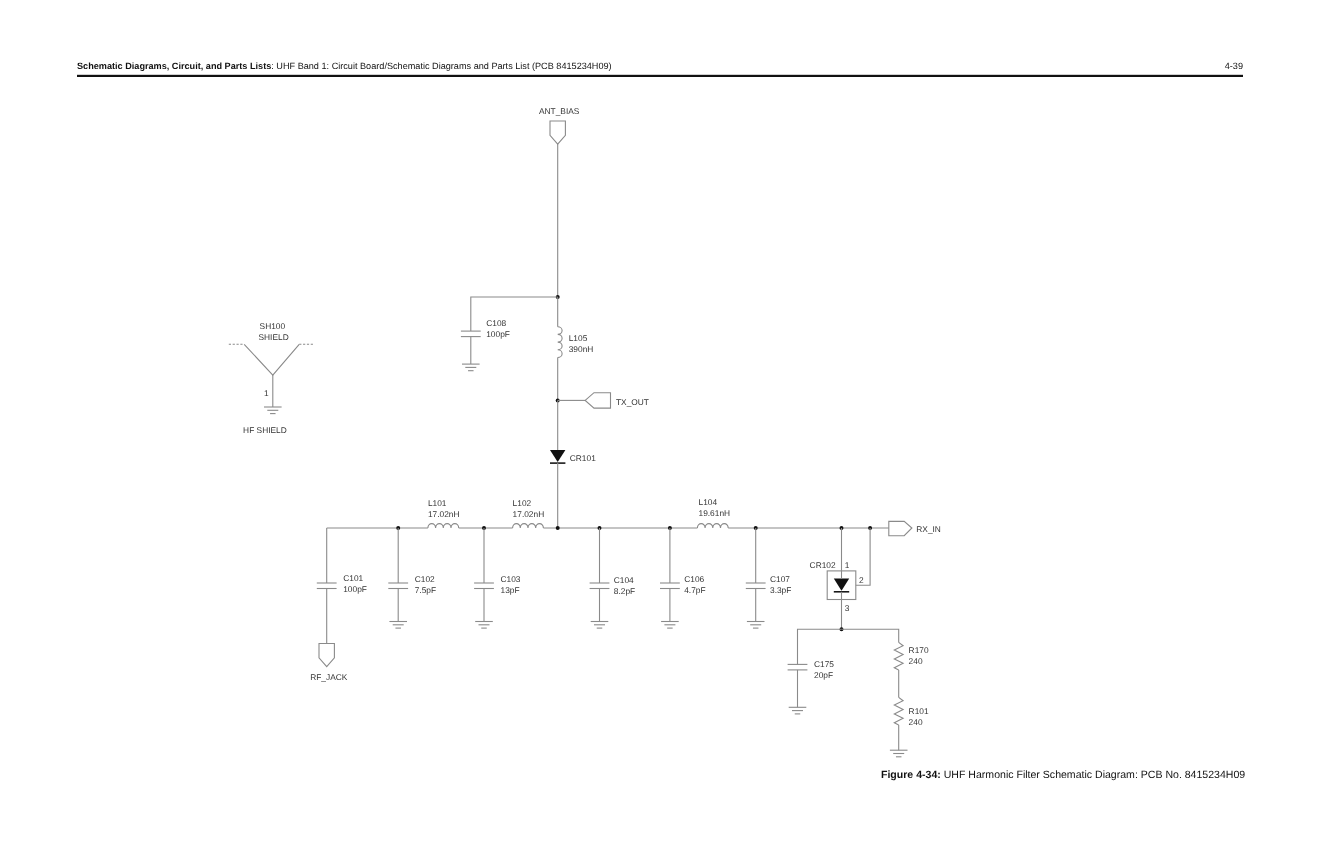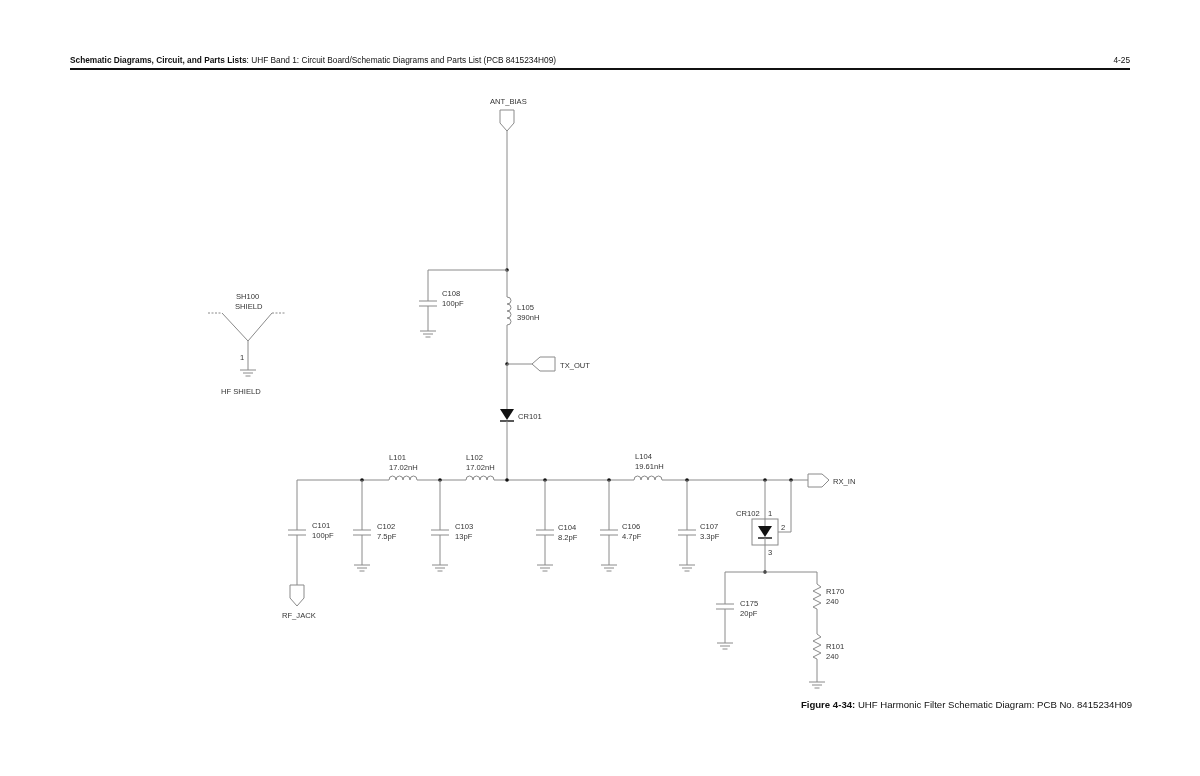--- a/index.html
+++ b/index.html
@@ -16,21 +16,21 @@
   .lbl { font-family: "Liberation Sans", sans-serif; font-size: 7.6px; fill: #333; }
   .dot { fill: #111; }
   .caption { position: absolute; right: 68px; top: 699px; font-size: 9.6px; color: #111; }
   .caption b { font-weight: bold; margin-left: 32px; }
 </style>
 </head>
 <body>
 
 <div class="header">
   <span class="title"><b>Schematic Diagrams, Circuit, and Parts Lists</b><span>: UHF Band 1: Circuit Board/Schematic Diagrams and Parts List (PCB 8415234H09)</span></span>
-  <span class="page">4-25</span>
+  <span class="page">4-39</span>
 </div>
 <div class="rule"></div>
 
 <svg class="schem" width="1200" height="776" viewBox="0 0 1200 776">
   <defs>
     <g id="gnd">
       <line x1="0" y1="0" x2="0" y2="0" class="w"></line>
       <line x1="-8" y1="0" x2="8" y2="0" class="w"></line>
       <line x1="-5" y1="3" x2="5" y2="3" class="w"></line>
       <line x1="-2.5" y1="6" x2="2.5" y2="6" class="w"></line>

